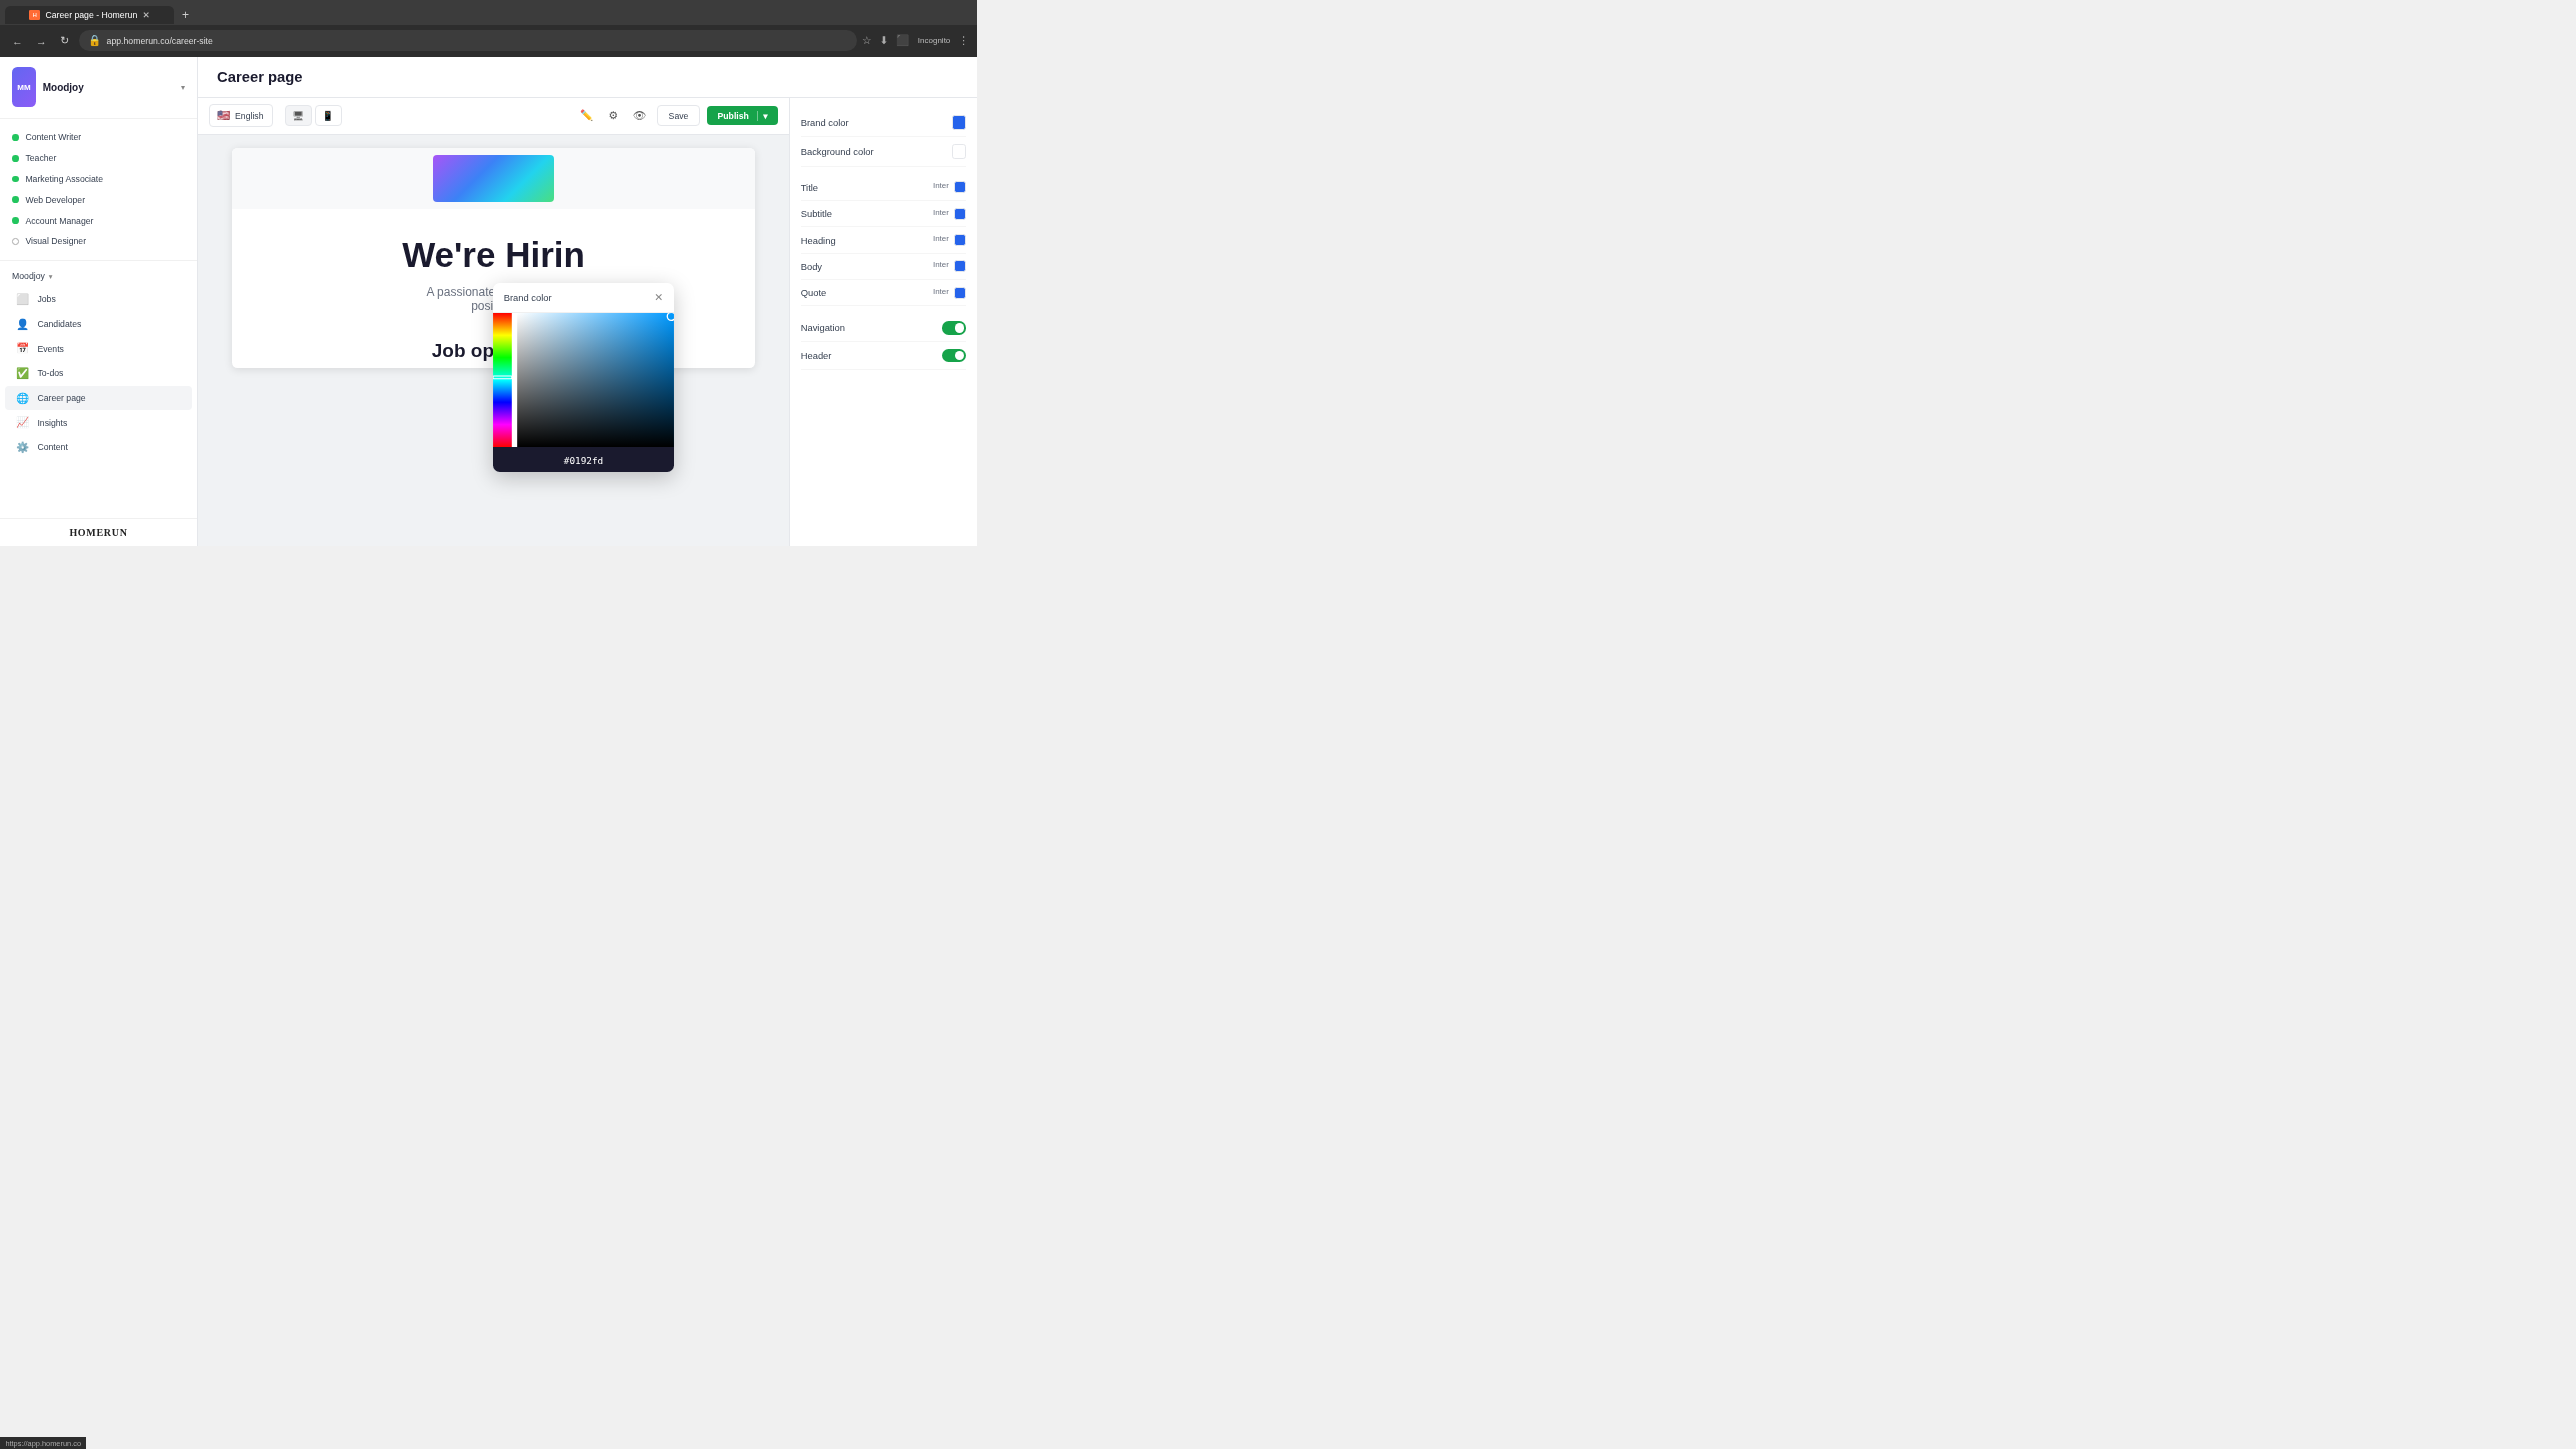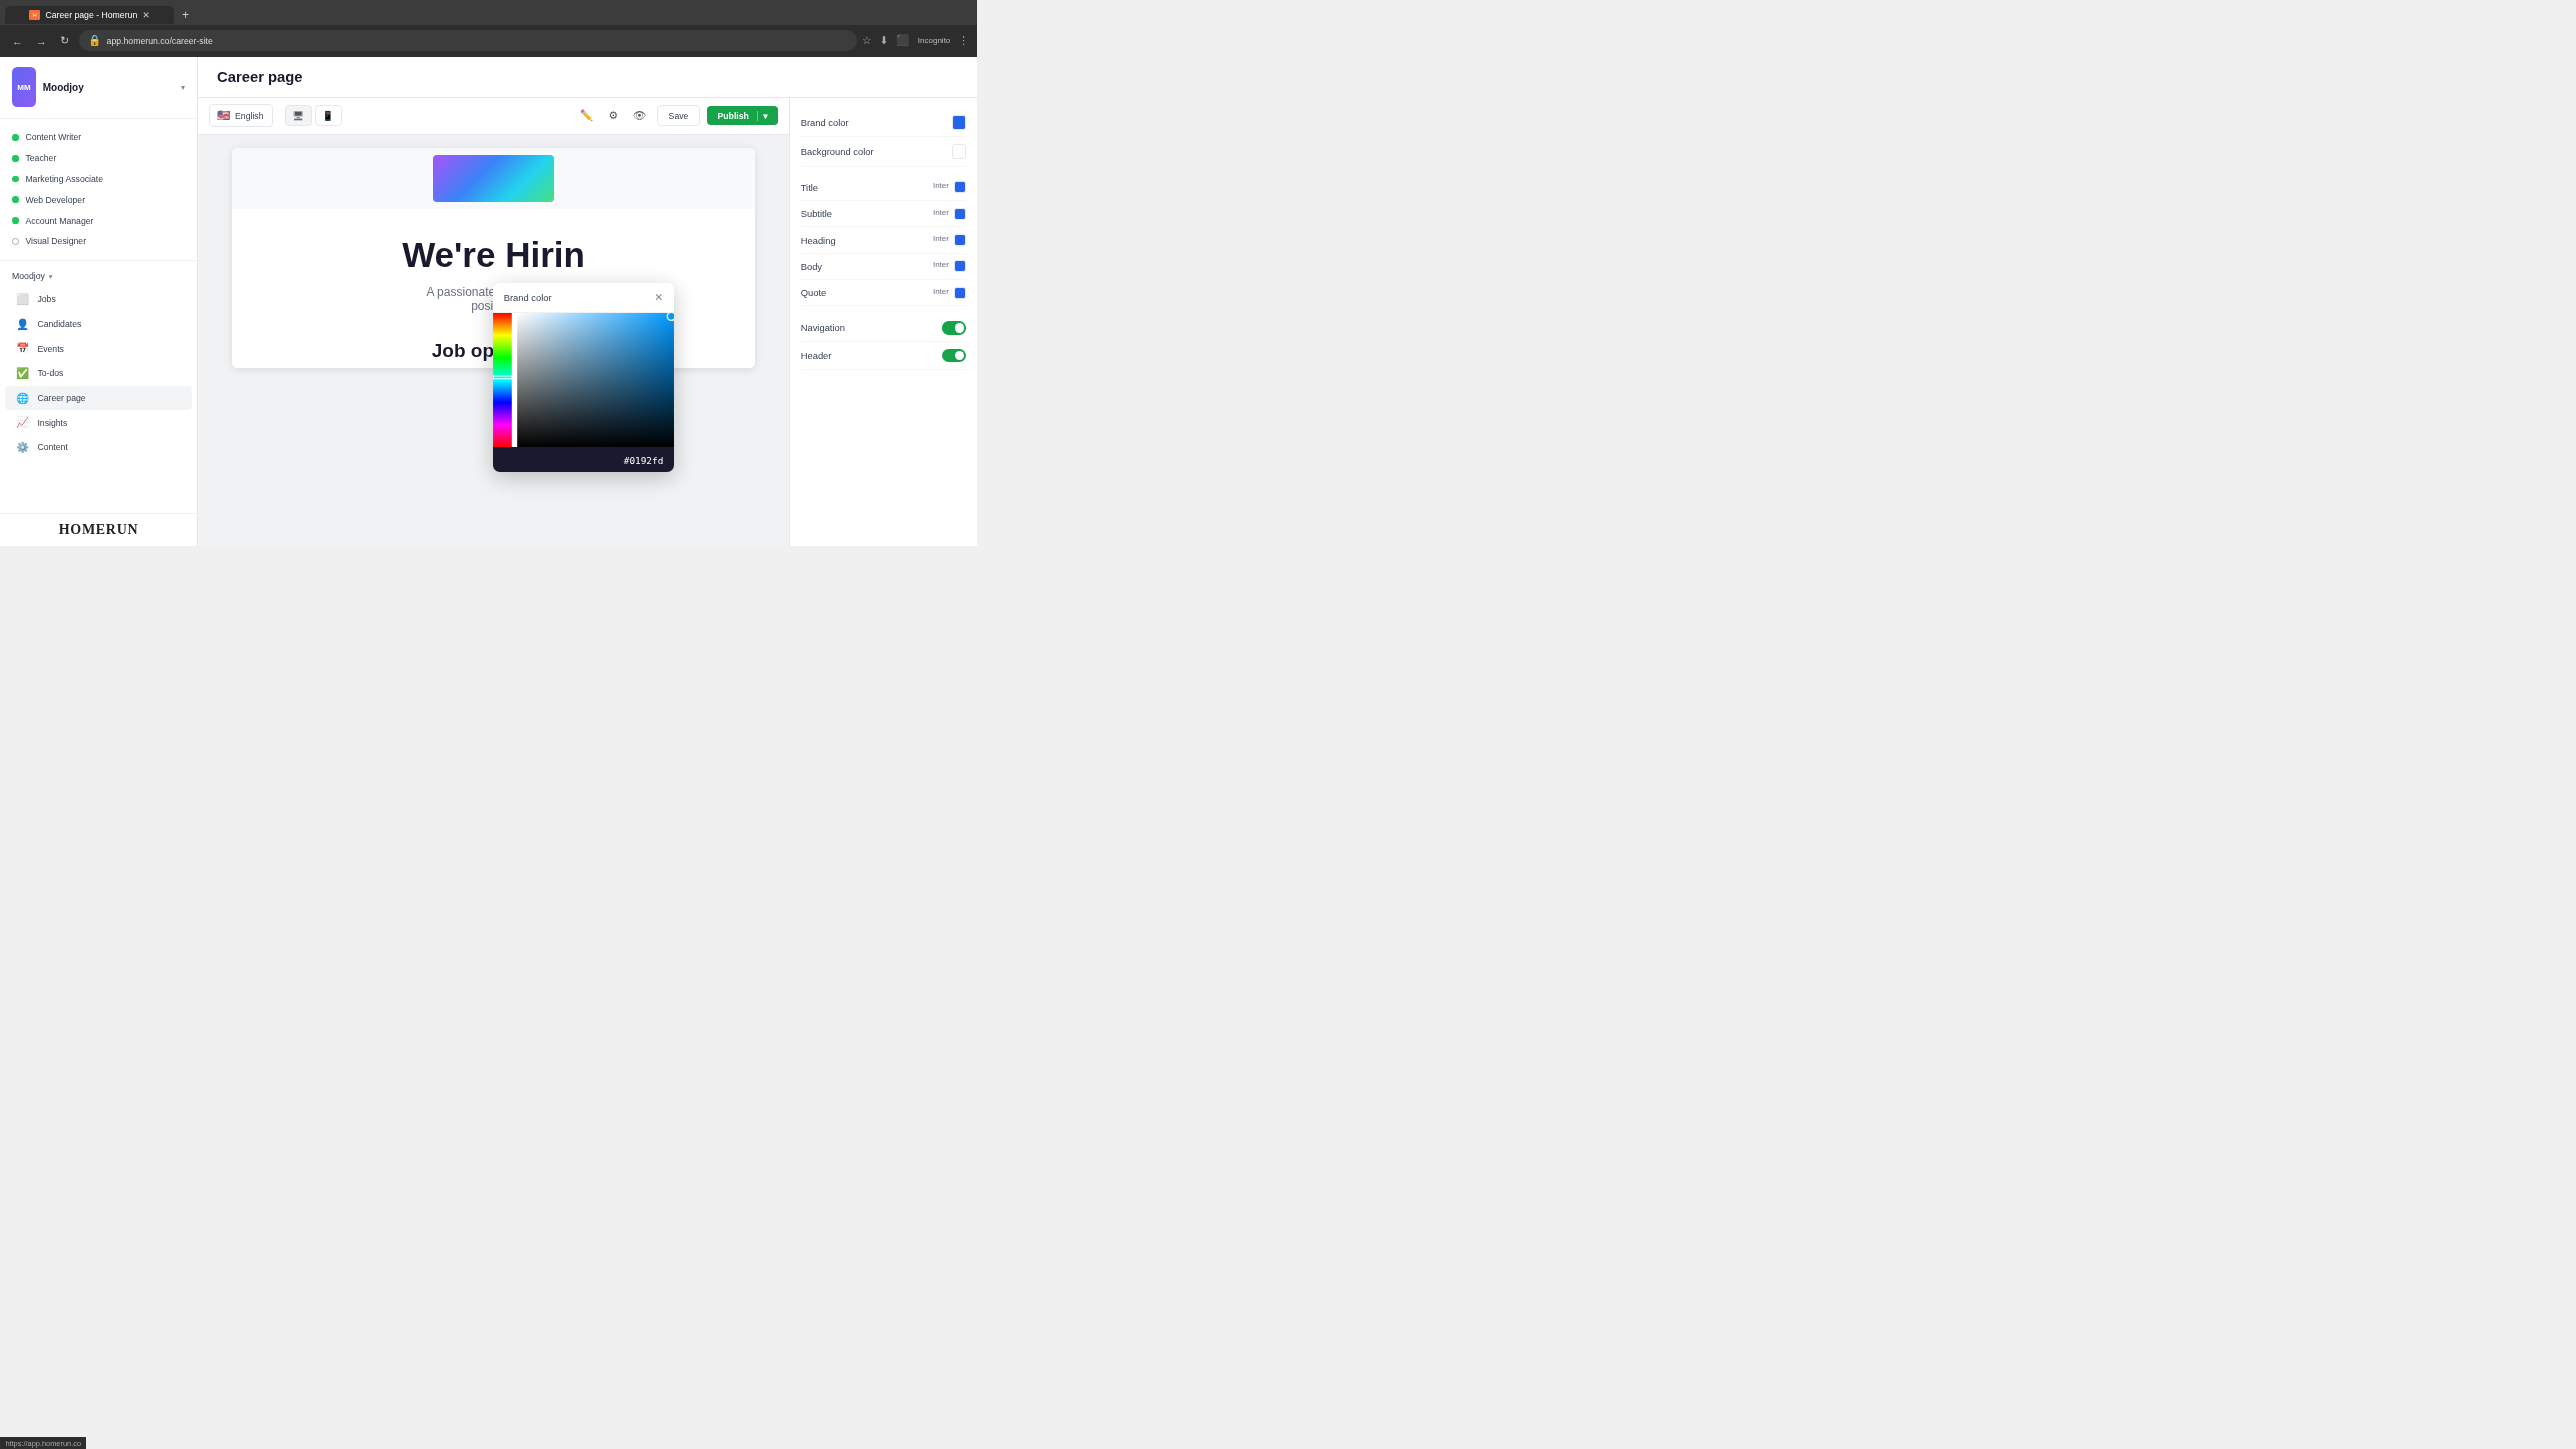--- a/index.html
+++ b/index.html
@@ -37,21 +37,21 @@
     .dot-outline { width: 6.7px; height: 6.7px; border-radius: 50%; border: 1.3px solid #aaa; flex-shrink: 0; }
 
     .sidebar-divider { height: 0.7px; background: #f0f0f0; margin: 5.4px 0; }
     .sidebar-section-label { padding: 5.4px 12px; font-size: 8.7px; color: #374151; font-weight: 500; display: flex; align-items: center; gap: 4px; cursor: pointer; }
 
     .nav-item { display: flex; align-items: center; gap: 8px; padding: 6px 12px; font-size: 8.7px; color: #374151; cursor: pointer; border-radius: 4px; margin: 0.7px 5.4px; }
     .nav-item.active { background: #f3f4f6; font-weight: 500; }
     .nav-icon-sq { width: 12px; height: 12px; display: flex; align-items: center; justify-content: center; font-size: 10.7px; }
 
     .sidebar-footer { padding: 8px 12px; border-top: 0.7px solid #f0f0f0; }
-    .homerun-logo { font-size: 14px; font-weight: 800; letter-spacing: 0.7px; color: #222; text-align: center; font-family: Georgia, serif; }
+    .homerun-logo { font-size: 10px; font-weight: 800; letter-spacing: 0.7px; color: #222; text-align: center; font-family: Georgia, serif; }
 
     
     .main-content { flex: 1; background: #f8f9fa; display: flex; flex-direction: column; }
     .page-header { background: #fff; padding: 12px 19px; border-bottom: 0.7px solid #e5e7eb; }
     .page-title { font-size: 14.8px; font-weight: 600; color: #1a1a2e; }
 
     
     .editor-area { flex: 1; display: flex; overflow: hidden; }
     .editor-main { flex: 1; background: #f0f2f4; display: flex; flex-direction: column; overflow: hidden; position: relative; }
     .editor-toolbar { background: #fff; display: flex; align-items: center; padding: 6.7px 10.7px; gap: 6.7px; border-bottom: 0.7px solid #e5e7eb; }
@@ -73,21 +73,21 @@
     .hero-title { font-size: 35px; font-weight: 900; color: #1a1a2e; line-height: 1.1; }
     .hero-subtitle { font-size: 12px; color: #6b7280; margin-top: 10.7px; }
     .job-openings-title { text-align: center; font-size: 19px; font-weight: 700; color: #1a1a2e; padding: 6.7px; }
 
     
     .color-picker-popup { position: absolute; top: 148px; left: 295px; width: 181px; background: #fff; border-radius: 6.7px; box-shadow: 0 5.4px 21.5px rgba(0,0,0,0.22); z-index: 100; overflow: hidden; }
     .color-picker-header { display: flex; align-items: center; justify-content: space-between; padding: 8px 10.7px; border-bottom: 0.7px solid #f0f0f0; }
     .color-picker-title { font-size: 9.4px; font-weight: 500; color: #374151; }
     .color-picker-close { background: none; border: none; color: #888; font-size: 10.7px; cursor: pointer; }
     .color-gradient { width: 100%; height: 134px; position: relative; }
-    .color-footer { background: #1a1a2e; padding: 6.7px 10.7px; text-align: right; }
+    .color-footer { background: #1a1a2e; padding: 6.7px 10.7px; text-align: center; }
     .color-hex { color: #fff; font-size: 9.4px; font-family: monospace; }
 
     
     .right-panel { width: 188px; background: #fff; border-left: 0.7px solid #e5e7eb; overflow-y: auto; padding: 10.7px; }
     .panel-section { margin-bottom: 5.4px; }
     .panel-row { display: flex; align-items: center; justify-content: space-between; padding: 6.7px 0; border-bottom: 0.7px solid #f5f5f5; }
     .panel-label { font-size: 9.4px; color: #374151; font-weight: 400; }
     .color-swatch { width: 14.8px; height: 14.8px; border-radius: 2.7px; border: 0.7px solid #e5e7eb; cursor: pointer; }
     .swatch-blue { background: #2563eb; }
     .swatch-white { background: #fff; }

